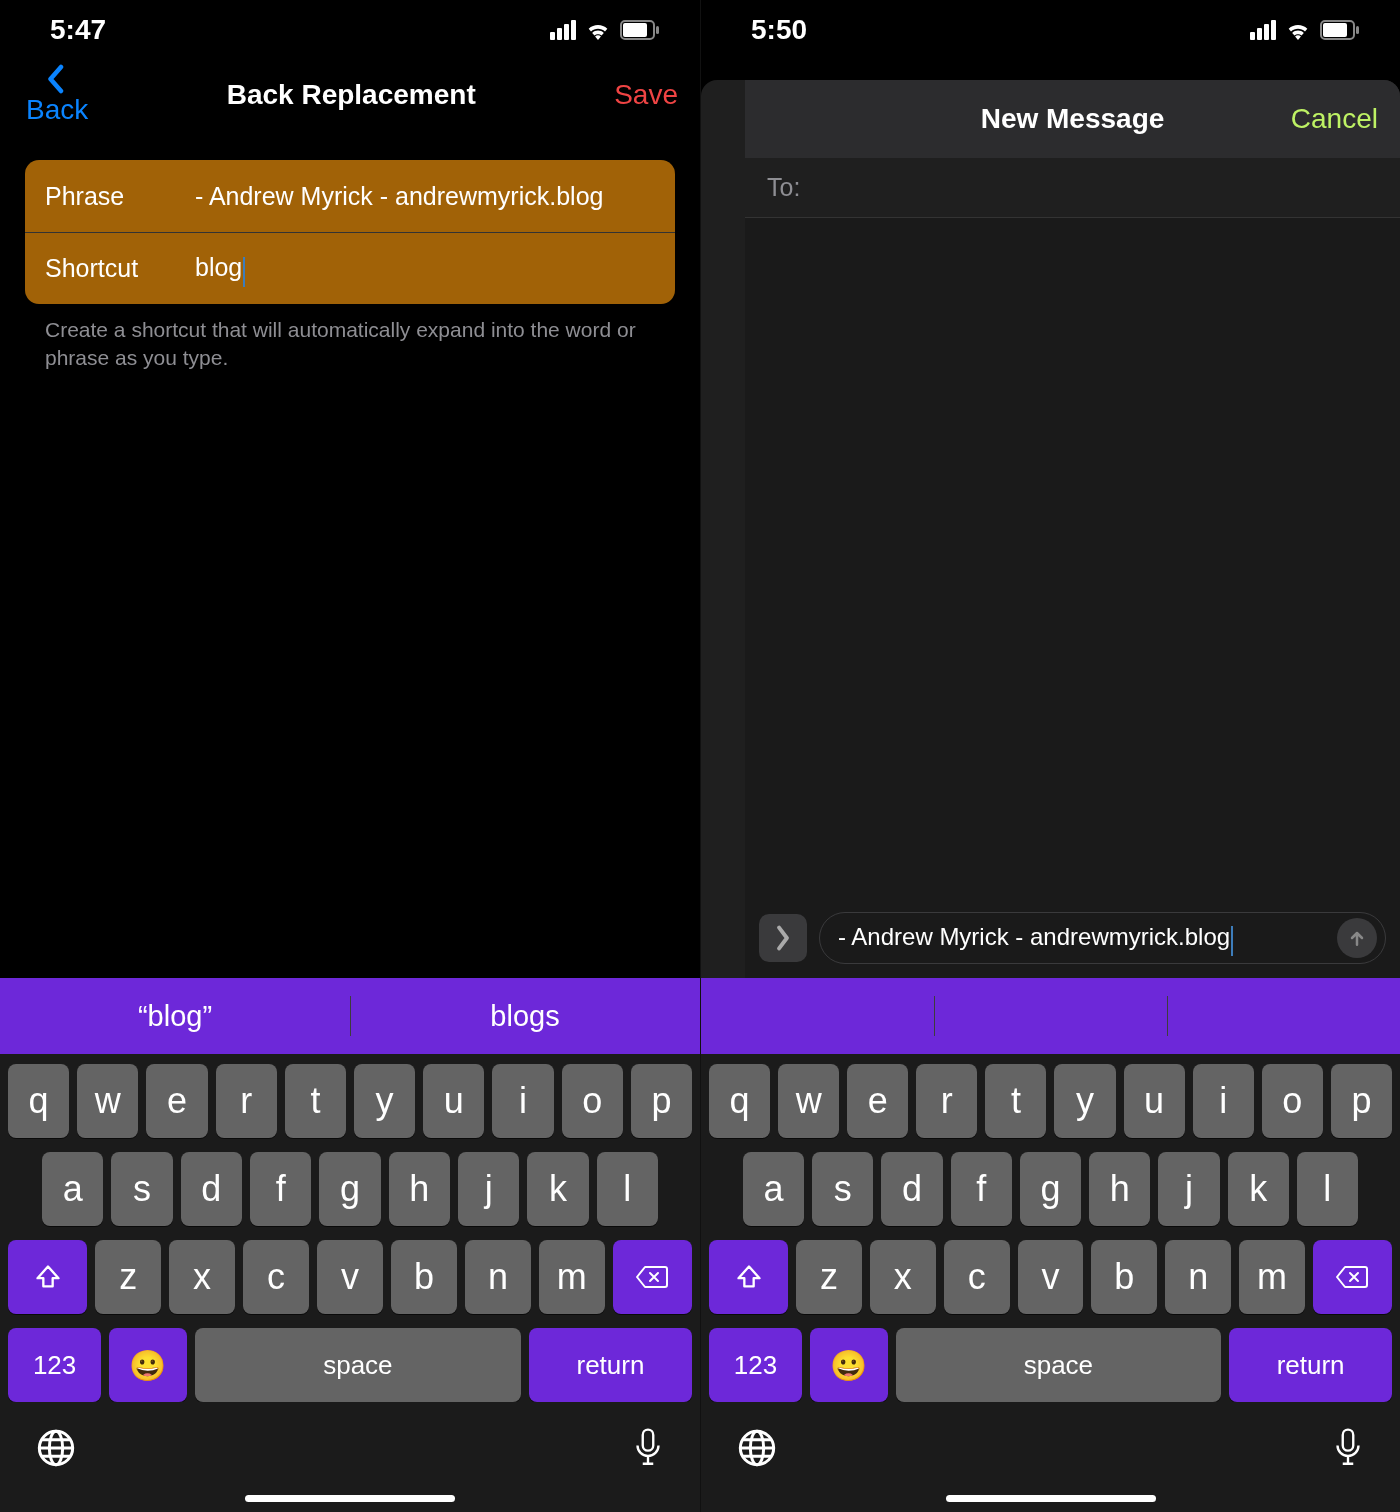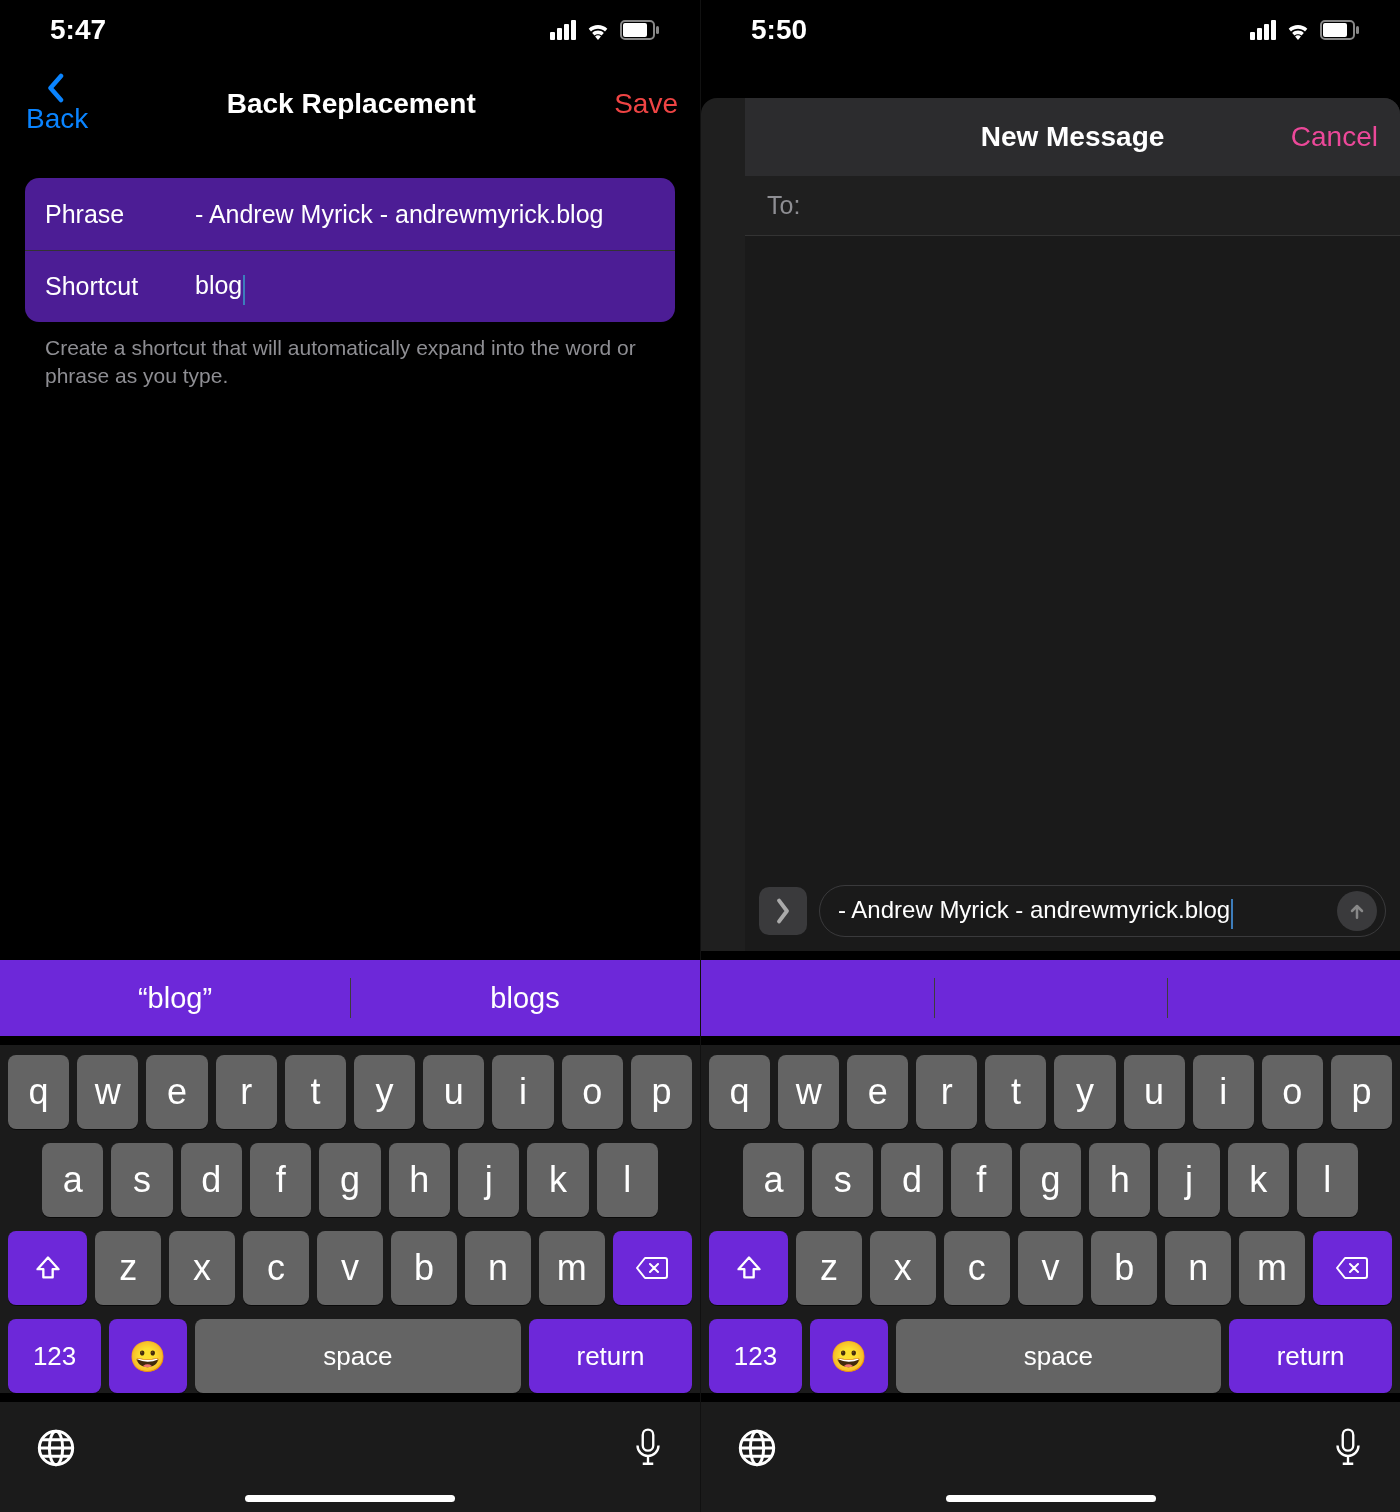--- a/index.html
+++ b/index.html
@@ -12,21 +12,20 @@
   }
   .phone {
     width: 700px;
     height: 1512px;
     background: #000;
     color: #fff;
     display: flex;
     flex-direction: column;
     position: relative;
     overflow: hidden;
-    gap: 9px;
   }
   .phone + .phone { border-left: 1px solid #111; }
 
   
   .status {
     height: 60px;
     display: flex;
     align-items: center;
     justify-content: space-between;
     padding: 0 40px 0 50px;
@@ -52,21 +51,21 @@
     font-size: 28px;
   }
   .nav-left { display:flex; align-items:center; color:#0a84ff;flex-direction:column; }
   .chev { width:18px; height:30px; }
   .nav-title { font-weight:600; font-size:28px; }
   .nav-right { color:#ef4444; }
 
   
   .form-wrap { padding: 30px 25px 0; }
   .group {
-    background:#4c1d95;
+    background:#a16207;
     border-radius:14px;
     overflow:hidden;
   }
   .row {
     display:flex;
     align-items:center;
     height:72px;
     padding: 0 20px;
   }
   .row + .row { border-top:1px solid #333; }
@@ -105,21 +104,21 @@
     display:flex;
     align-items:center;
     justify-content:center;
     position:relative;
     font-size:28px;
     font-weight:600;
   }
   .sheet-nav .cancel {
     position:absolute;
     right:22px;
-    color:#ec4899;
+    color:#bef264;
     font-weight:400;
   }
   .to-row {
     height:60px;
     border-bottom:1px solid #333;
     display:flex;
     align-items:center;
     padding:0 22px;
     color:#8e8e93;
     font-size:25px;

